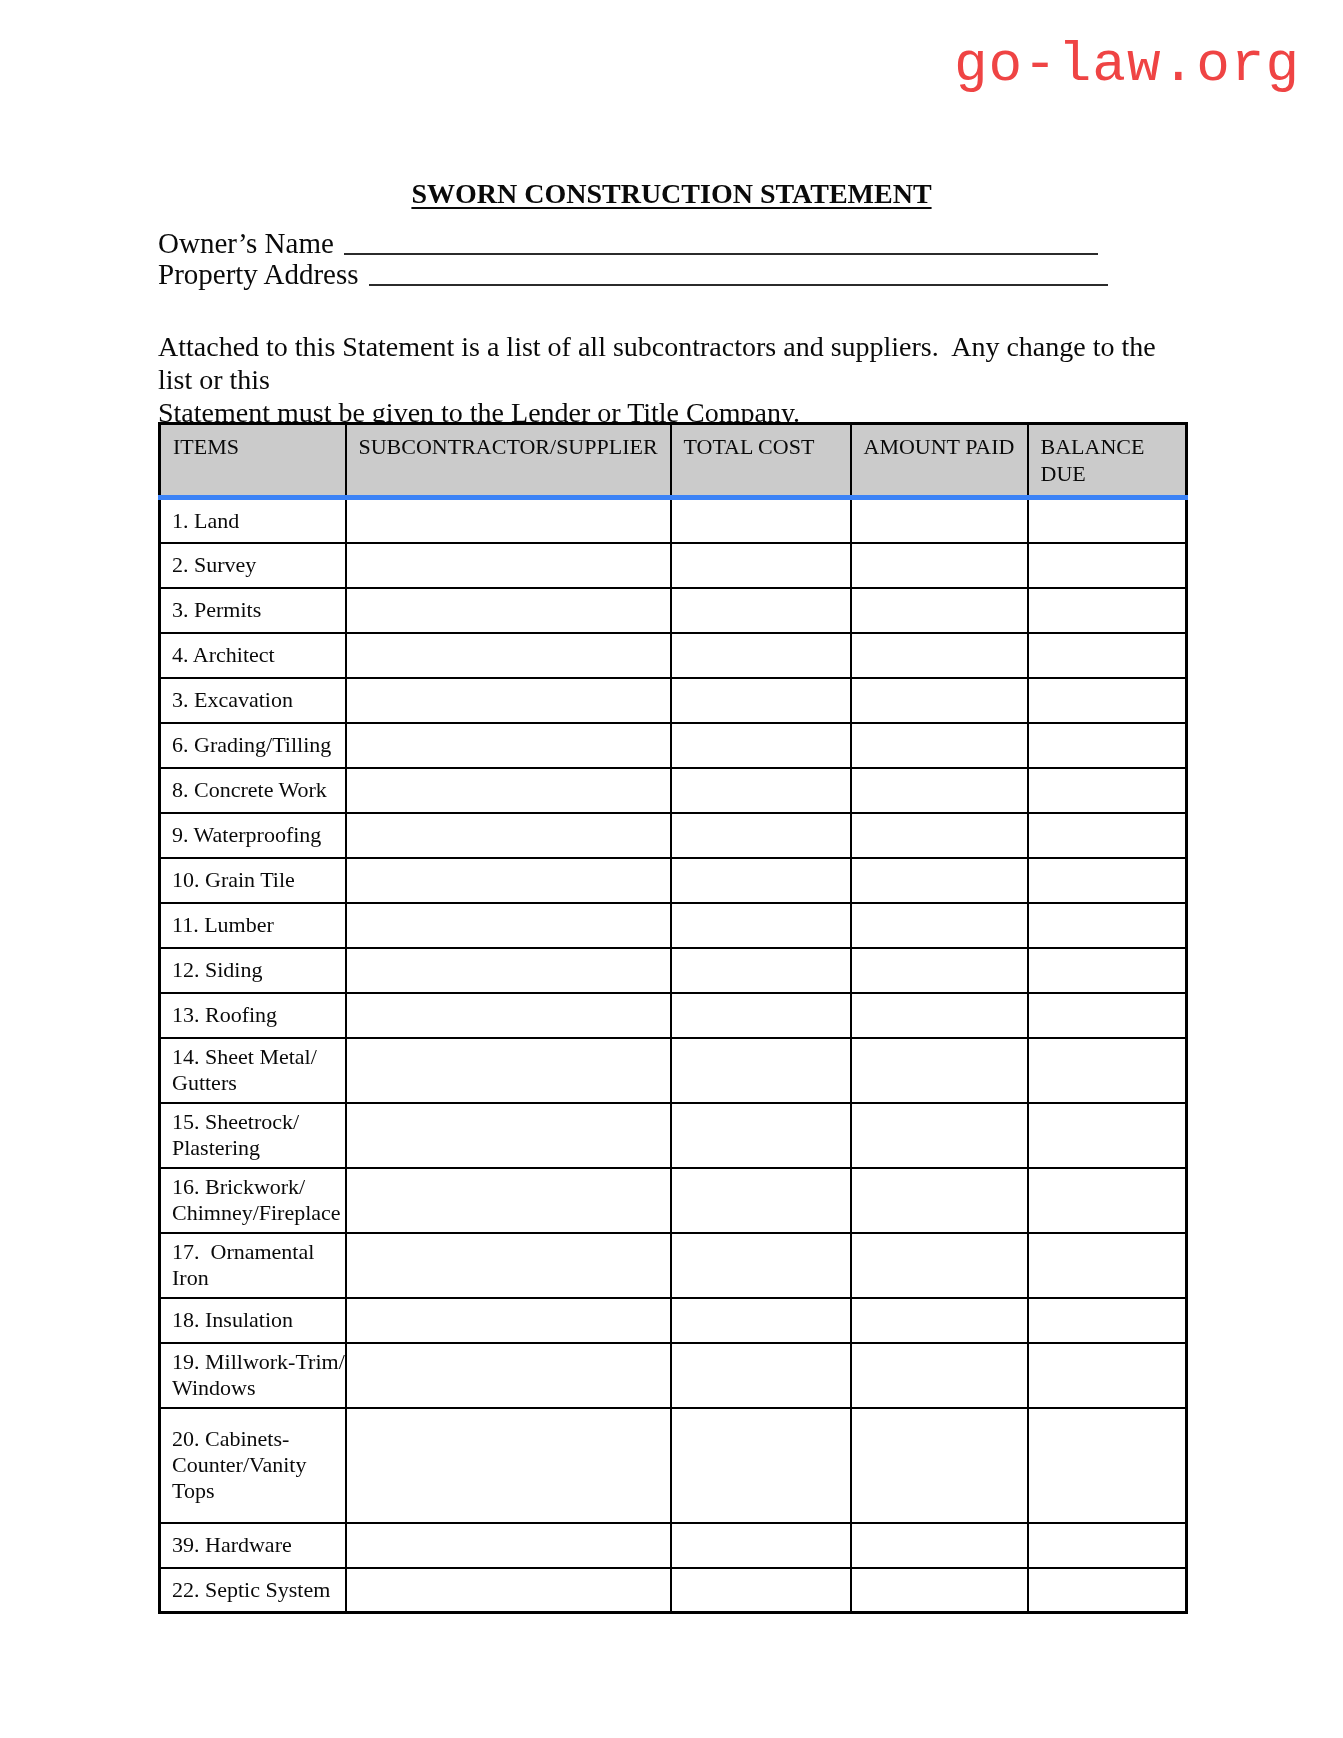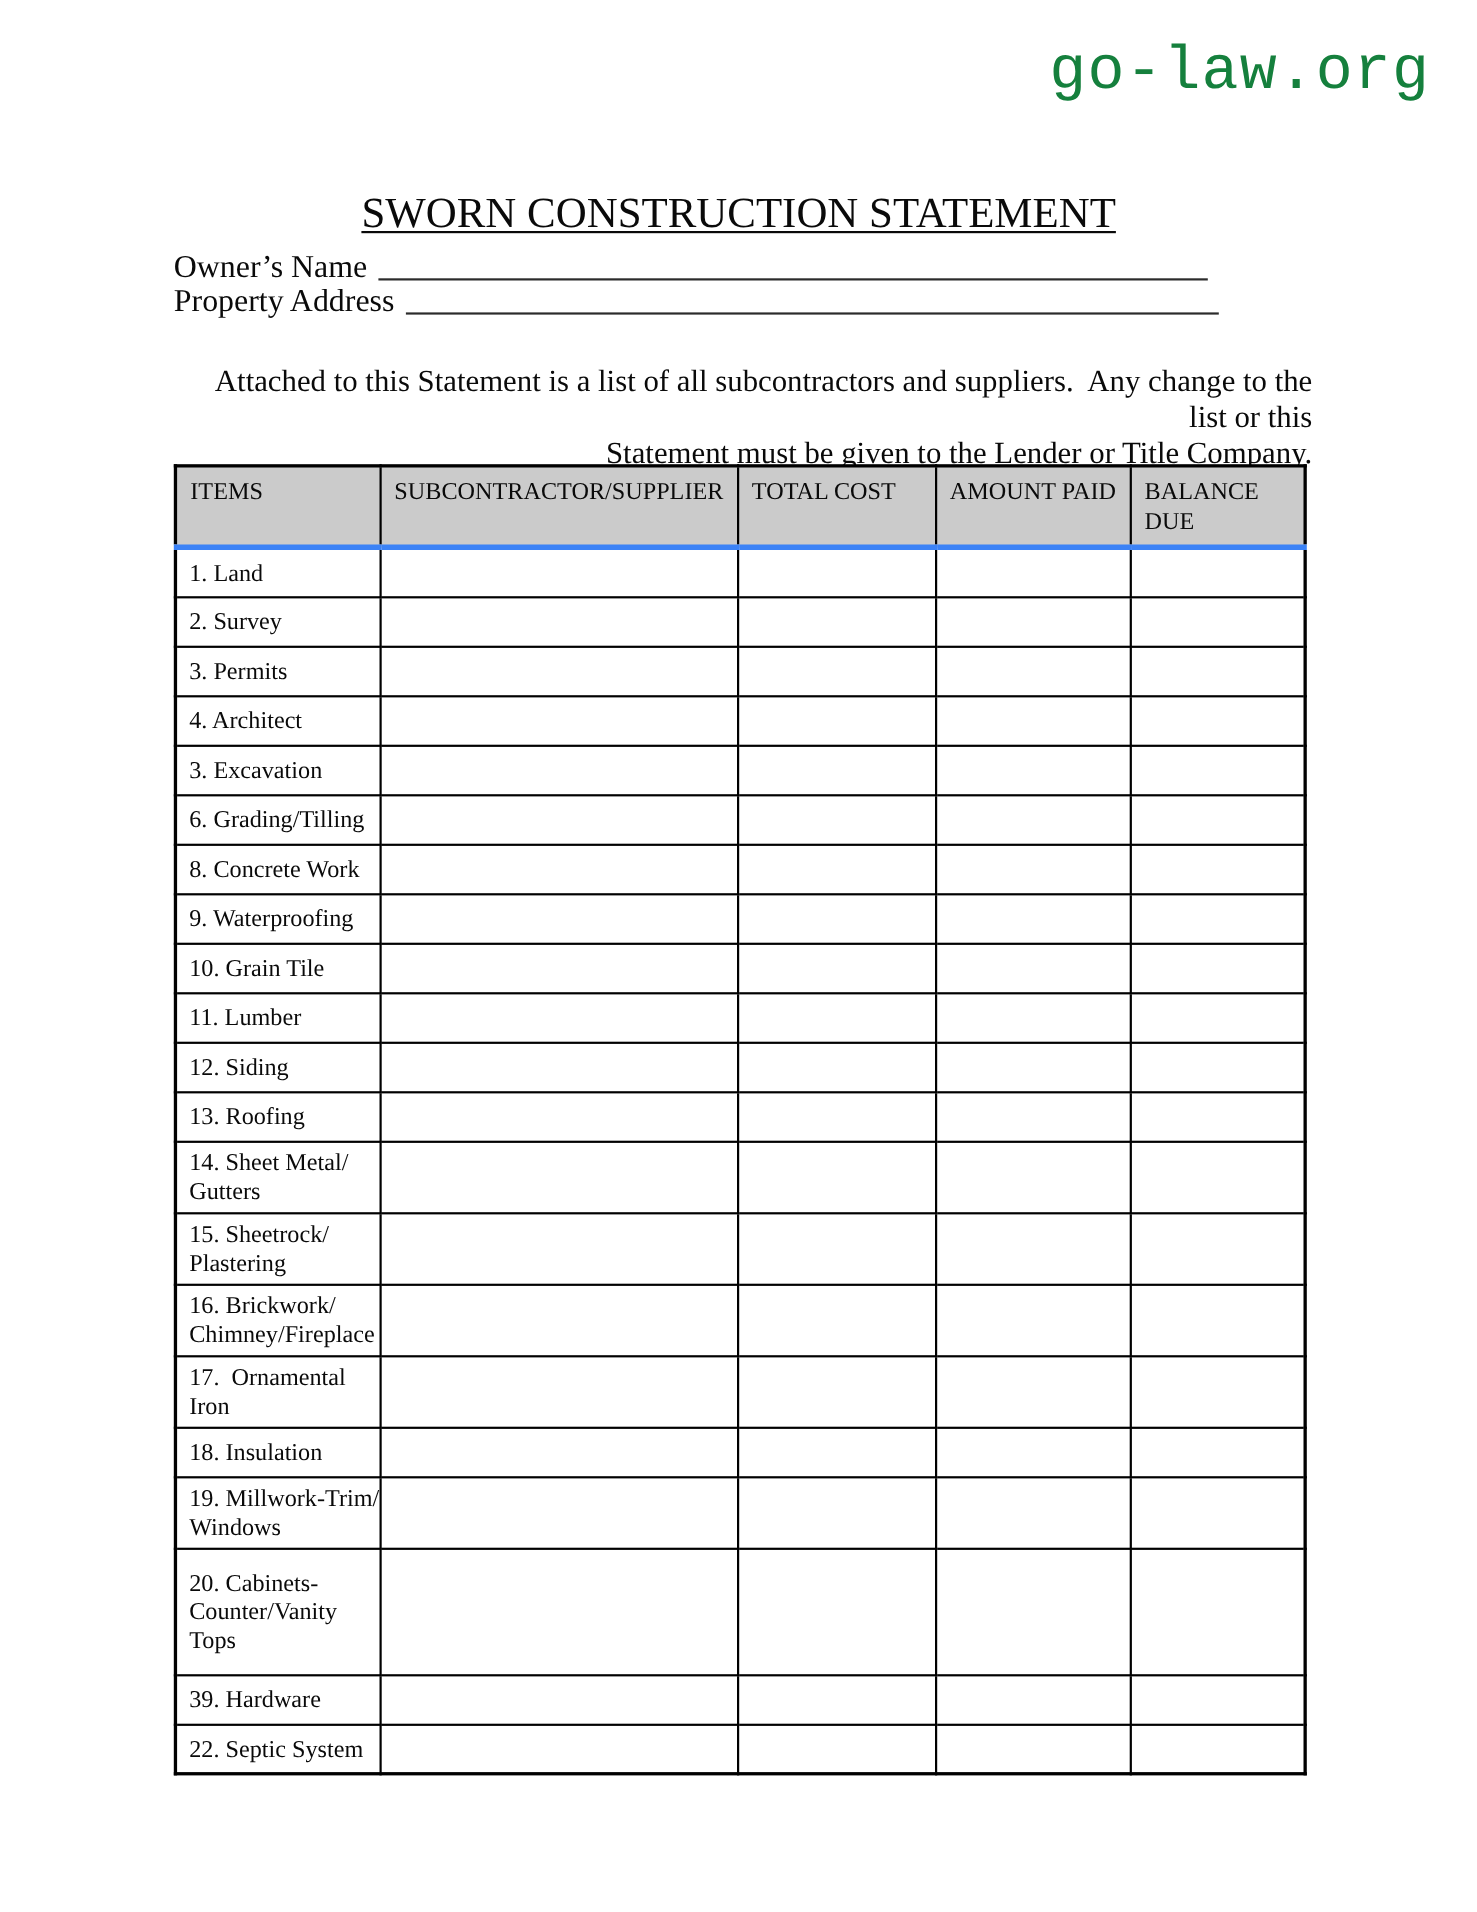--- a/index.html
+++ b/index.html
@@ -12,32 +12,32 @@
     color: #0a0a0a;
     overflow: hidden;
   }
   .logo {
     position: absolute;
     top: 34px;
     right: 43px;
     font-family: "Liberation Mono", monospace;
     font-size: 56px;
     line-height: 62px;
-    color: #15803d;
+    color: #ef4444;
     letter-spacing: 1px;
   }
   .title {
     position: absolute;
     left: 158px;
     top: 176px;
     width: 1027px;
     text-align: center;
-    font-size: 39px;
+    font-size: 28px;
     line-height: 36px;
-    font-weight: normal;
+    font-weight: bold;
   }
   .title-text {
     text-decoration: underline;
     text-decoration-thickness: 2px;
     text-underline-offset: 4px;
   }
   .fields {
     position: absolute;
     left: 158px;
     top: 228px;
@@ -63,21 +63,20 @@
   }
   .field-row.first .blank-line { margin-right: 10px; }
   .intro {
     position: absolute;
     left: 158px;
     top: 330px;
     width: 1035px;
     font-size: 28px;
     line-height: 33px;
     white-space: pre-line;
-    text-align: right;
   }
   table.items-table {
     position: absolute;
     left: 158px;
     top: 422px;
     width: 1027px;
     table-layout: fixed;
     border-collapse: collapse;
     border: 3px solid #000;
     font-size: 22px;

